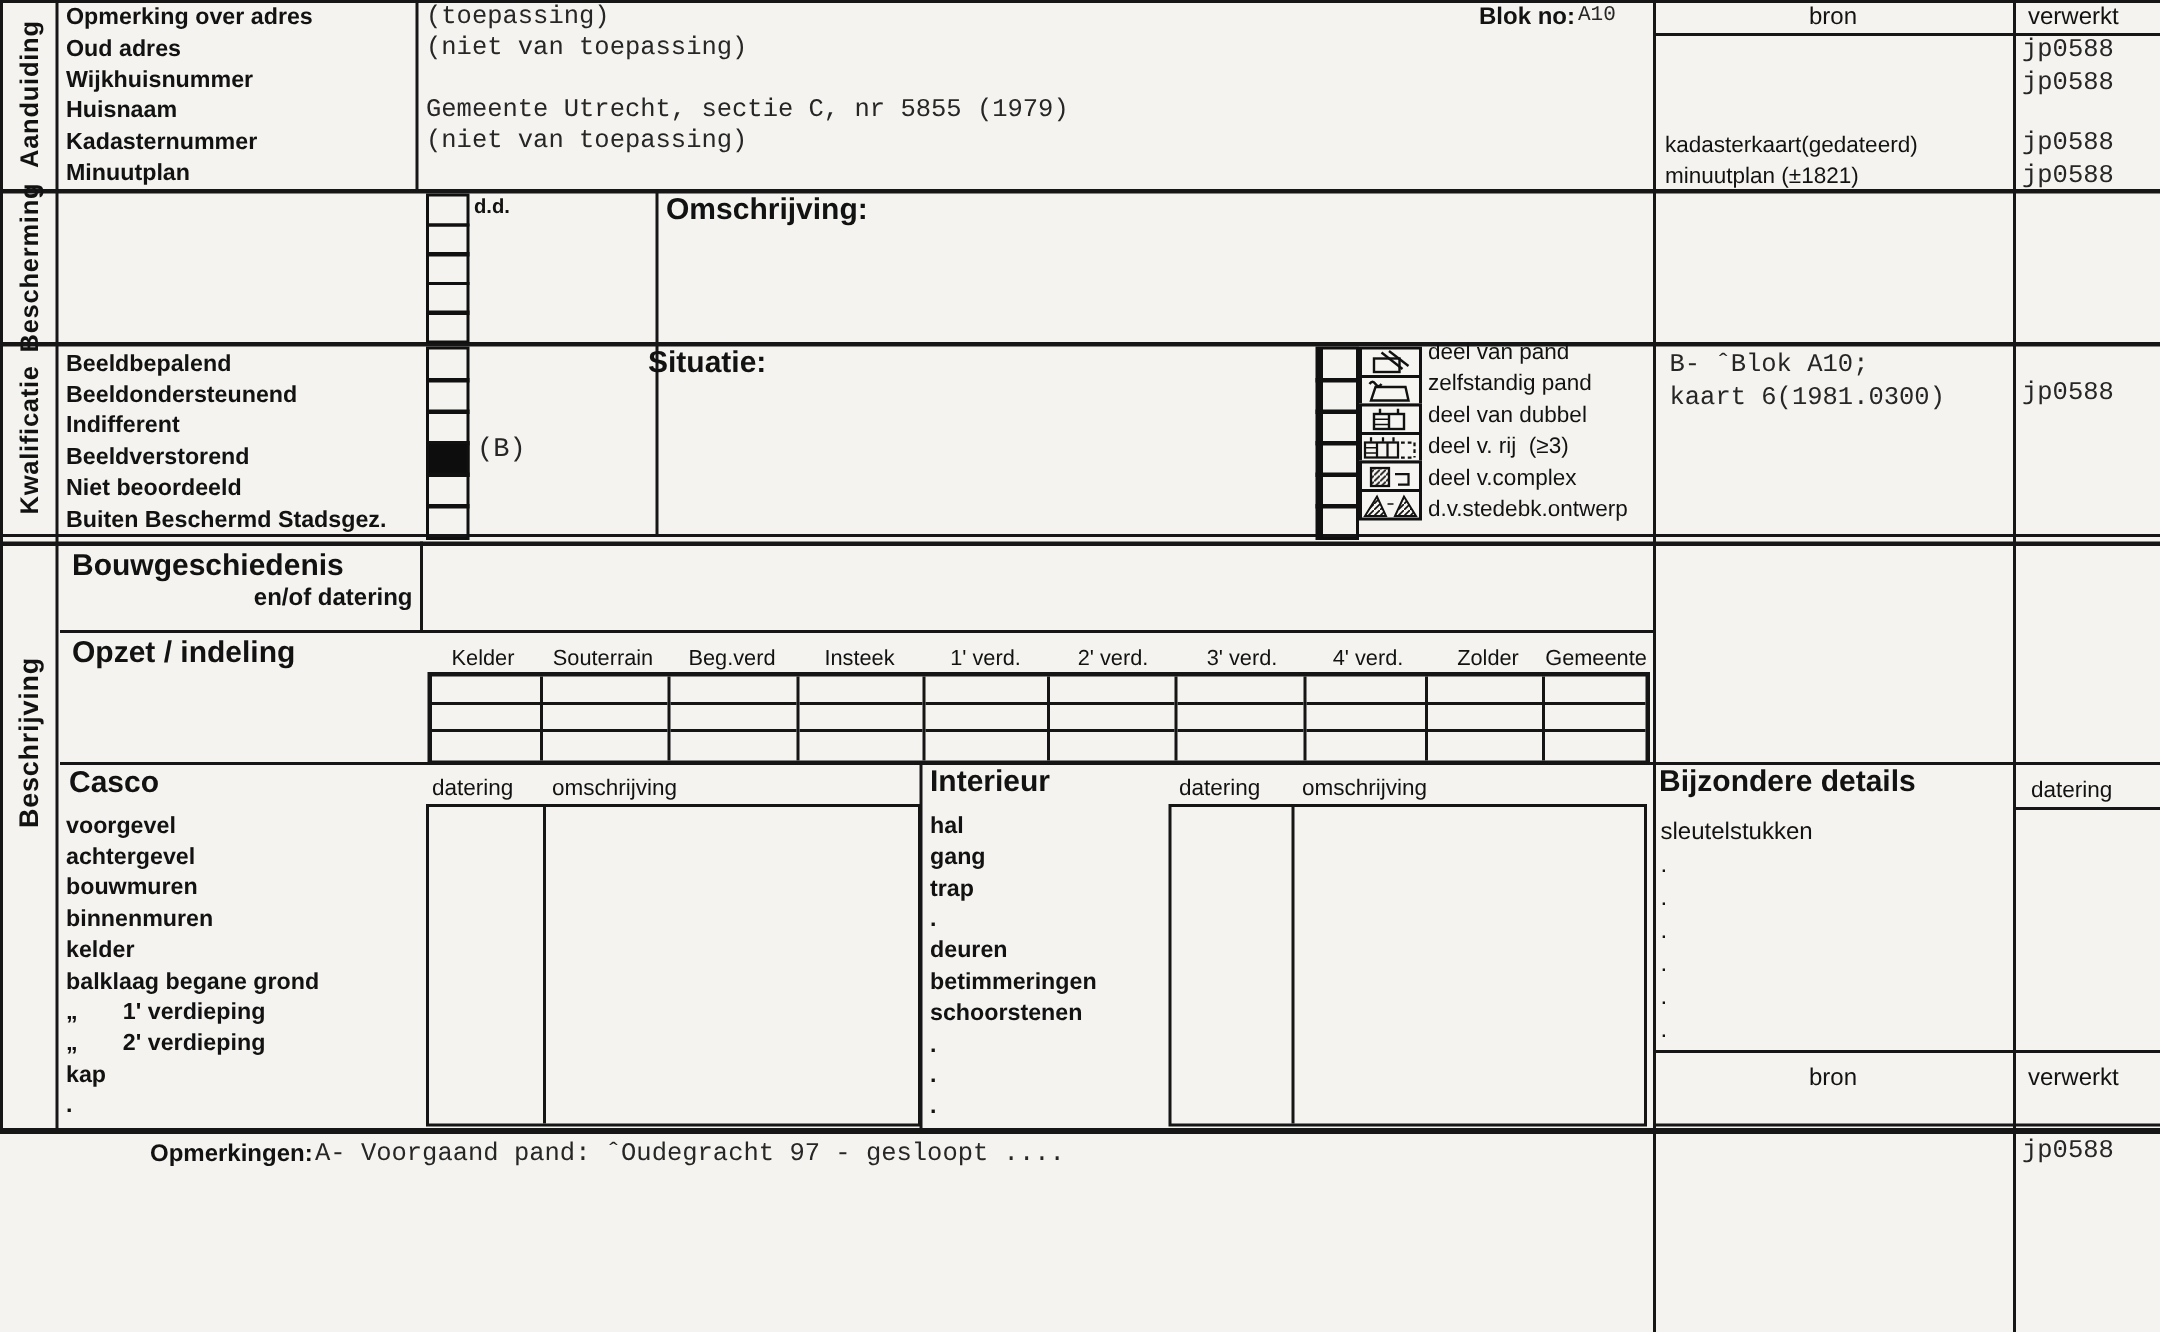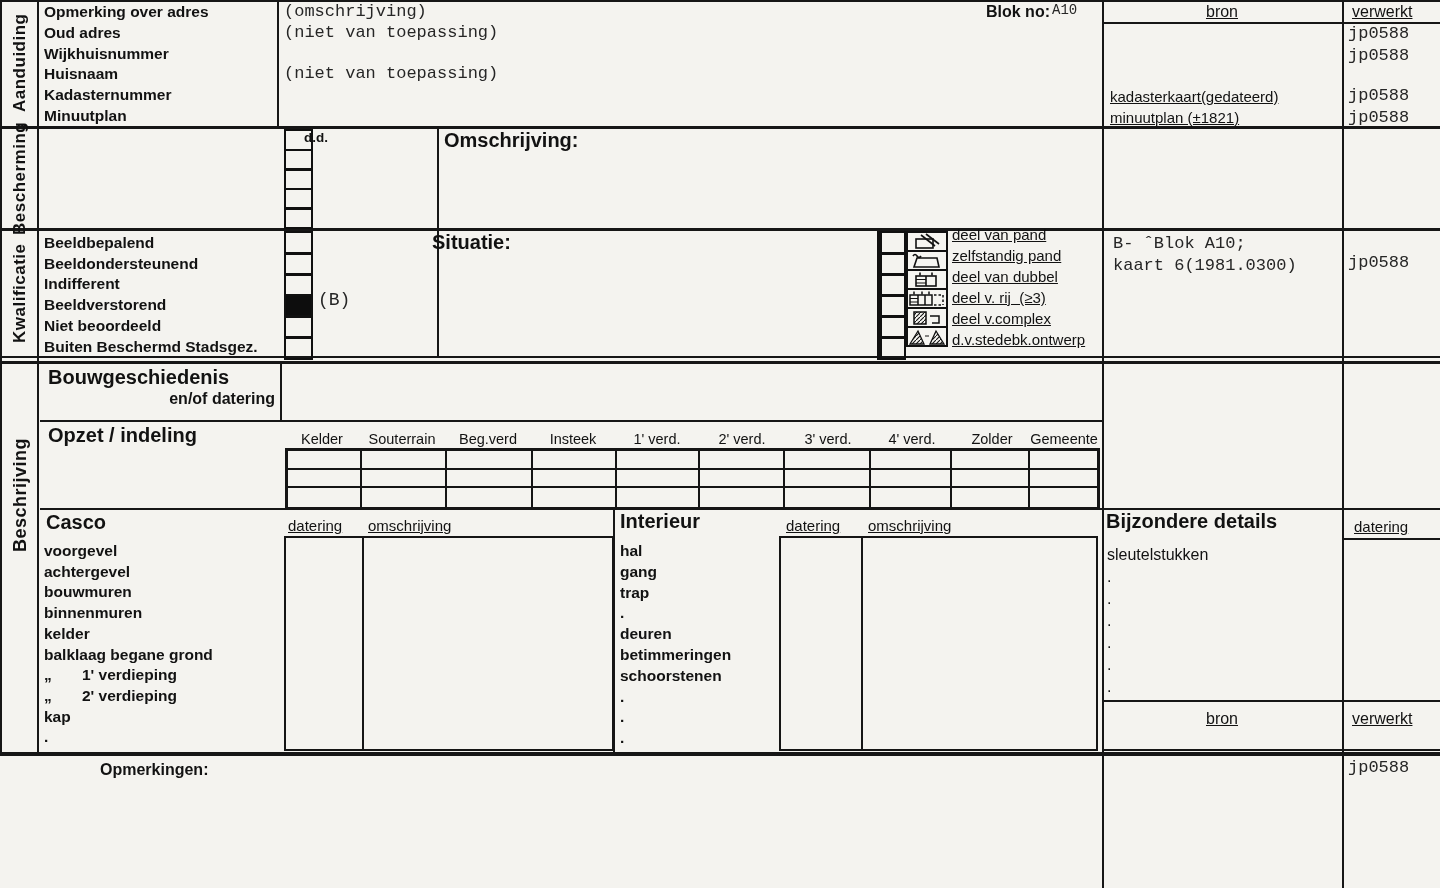--- a/index.html
+++ b/index.html
@@ -7,21 +7,21 @@
          font-family:"Liberation Sans",sans-serif;color:#121212;overflow:hidden;}
   .mono{font-family:"Liberation Mono","DejaVu Sans Mono",monospace;color:#262626;}
   .hl,.vl{position:absolute;background:#161616;}
   .abs{position:absolute;}
   .rot{position:absolute;writing-mode:vertical-rl;transform:rotate(180deg);
        font-weight:bold;font-size:17px;letter-spacing:.5px;display:flex;
        align-items:center;justify-content:center;width:30px;left:5px;}
   .flabel{font-weight:bold;font-size:15.5px;}
   .list>div{white-space:pre;}
   .title{font-weight:bold;font-size:20px;}
-  .small{font-size:15px;text-decoration:underline;}
+  .small{font-size:15px;}
   .cbstack{position:absolute;}
   .cb{box-sizing:border-box;width:29px;border:2.5px solid #101010;margin-top:-2.5px;background:transparent;}
   .cb:first-child{margin-top:0;}
   .cb-filled{background:#0d0d0d;}
   .iconcell{box-sizing:border-box;width:42px;height:21px;border:2px solid #111;margin-top:-2px;
             display:flex;align-items:center;justify-content:center;background:#f6f5f1;}
   .iconcell:first-child{margin-top:0;}
   .box{position:absolute;box-sizing:border-box;border:2px solid #151515;}
   .gridcol{height:100%;box-sizing:border-box;border-right:2px solid #151515;}
   .gridcol:last-child{border-right:none;}
@@ -69,23 +69,24 @@
   <div class="abs list" style="left:44px;top:2px;line-height:20.8px">
     <div class="flabel">Opmerking over adres</div>
     <div class="flabel">Oud adres</div>
     <div class="flabel">Wijkhuisnummer</div>
     <div class="flabel">Huisnaam</div>
     <div class="flabel">Kadasternummer</div>
     <div class="flabel">Minuutplan</div>
   </div>
 
   <div class="abs list mono" style="left:284px;top:2px;line-height:20.7px;font-size:17px">
-    <div>(omschrijving)</div>
+    <div>(toepassing)</div>
     <div>(niet van toepassing)</div>
     <div>&nbsp;</div>
+    <div>Gemeente Utrecht, sectie C, nr 5855 (1979)</div>
     <div>(niet van toepassing)</div>
   </div>
 
   <span class="abs flabel" style="left:986px;top:3px;font-size:16px">Blok no:</span>
   <span class="abs mono" style="left:1052px;top:2px;font-size:14px">A10</span>
 
   <span class="abs small" style="left:1102px;top:3px;width:240px;text-align:center;font-size:16px">bron</span>
   <span class="abs small" style="left:1352px;top:3px;font-size:16px">verwerkt</span>
 
   <span class="abs mono" style="left:1348px;top:24px;font-size:17px">jp0588</span>
@@ -98,21 +99,21 @@
   <div class="rot" style="top:129px;height:99px">Bescherming</div>
 
 
   <div id="besch-cbs" class="cbstack" style="left:284px;top:129px">
       <div class="cb" style="height: 22px;"></div>
       <div class="cb" style="height: 22px;"></div>
       <div class="cb" style="height: 22px;"></div>
       <div class="cb" style="height: 22px;"></div>
       <div class="cb" style="height: 22px;"></div>
     </div>
-  <span class="abs" style="left:304px;top:130px;font-size:13.5px;font-weight:bold">d.d.</span>
+  <span class="abs" style="left:316px;top:130px;font-size:13.5px;font-weight:bold">d.d.</span>
   <span class="abs title" style="left:444px;top:129px">Omschrijving:</span>
 
   <div class="rot" style="top:231px;height:125px">Kwalificatie</div>
 
   <div class="abs list" style="left:44px;top:233px;line-height:20.7px">
     <div class="flabel">Beeldbepalend</div>
     <div class="flabel">Beeldondersteunend</div>
     <div class="flabel">Indifferent</div>
     <div class="flabel">Beeldverstorend</div>
     <div class="flabel">Niet beoordeeld</div>
@@ -317,14 +318,15 @@
     <div>.</div>
     <div>.</div>
     <div>.</div>
   </div>
 
   <span class="abs small" style="left:1102px;top:710px;width:240px;text-align:center;font-size:16px">bron</span>
   <span class="abs small" style="left:1352px;top:710px;font-size:16px">verwerkt</span>
   <span class="abs mono" style="left:1348px;top:758px;font-size:17px">jp0588</span>
 
   <span class="abs flabel" style="left:100px;top:761px;font-size:16px">Opmerkingen:</span>
+  <span class="abs mono" style="left:210px;top:760px;font-size:17px">A- Voorgaand pand: ˆOudegracht 97 - gesloopt ....</span>
 
 </div>
 
 </body></html>

